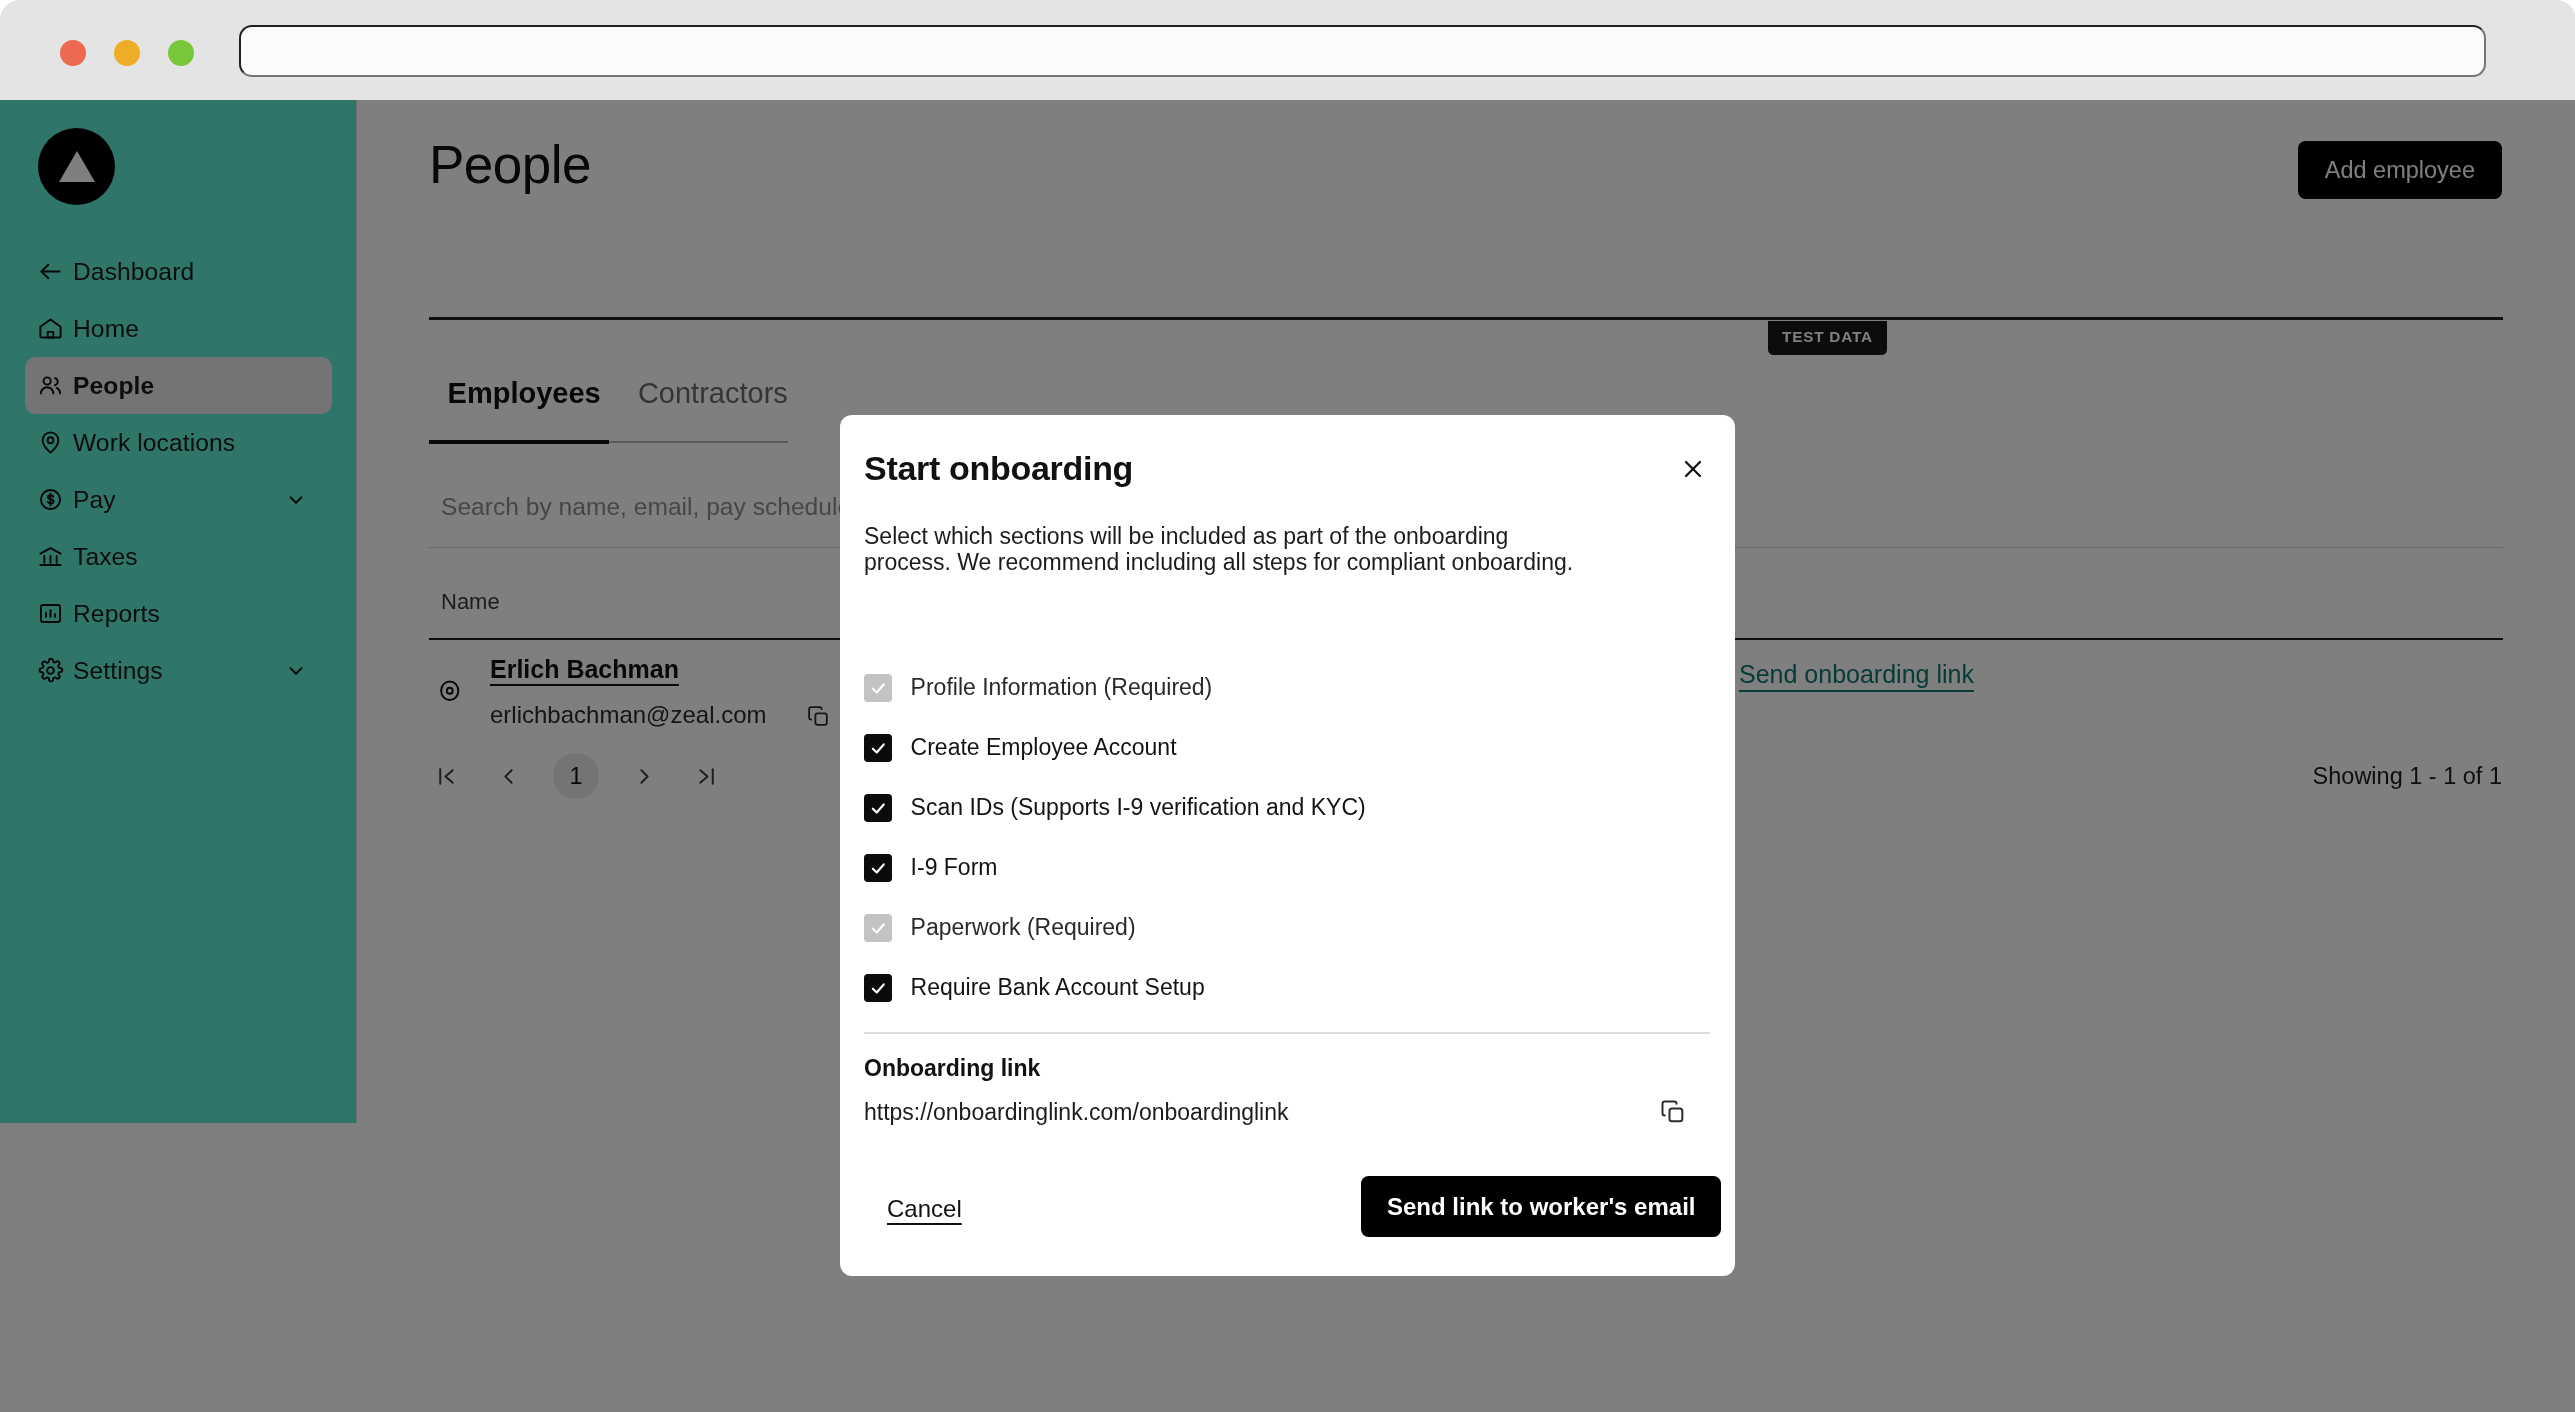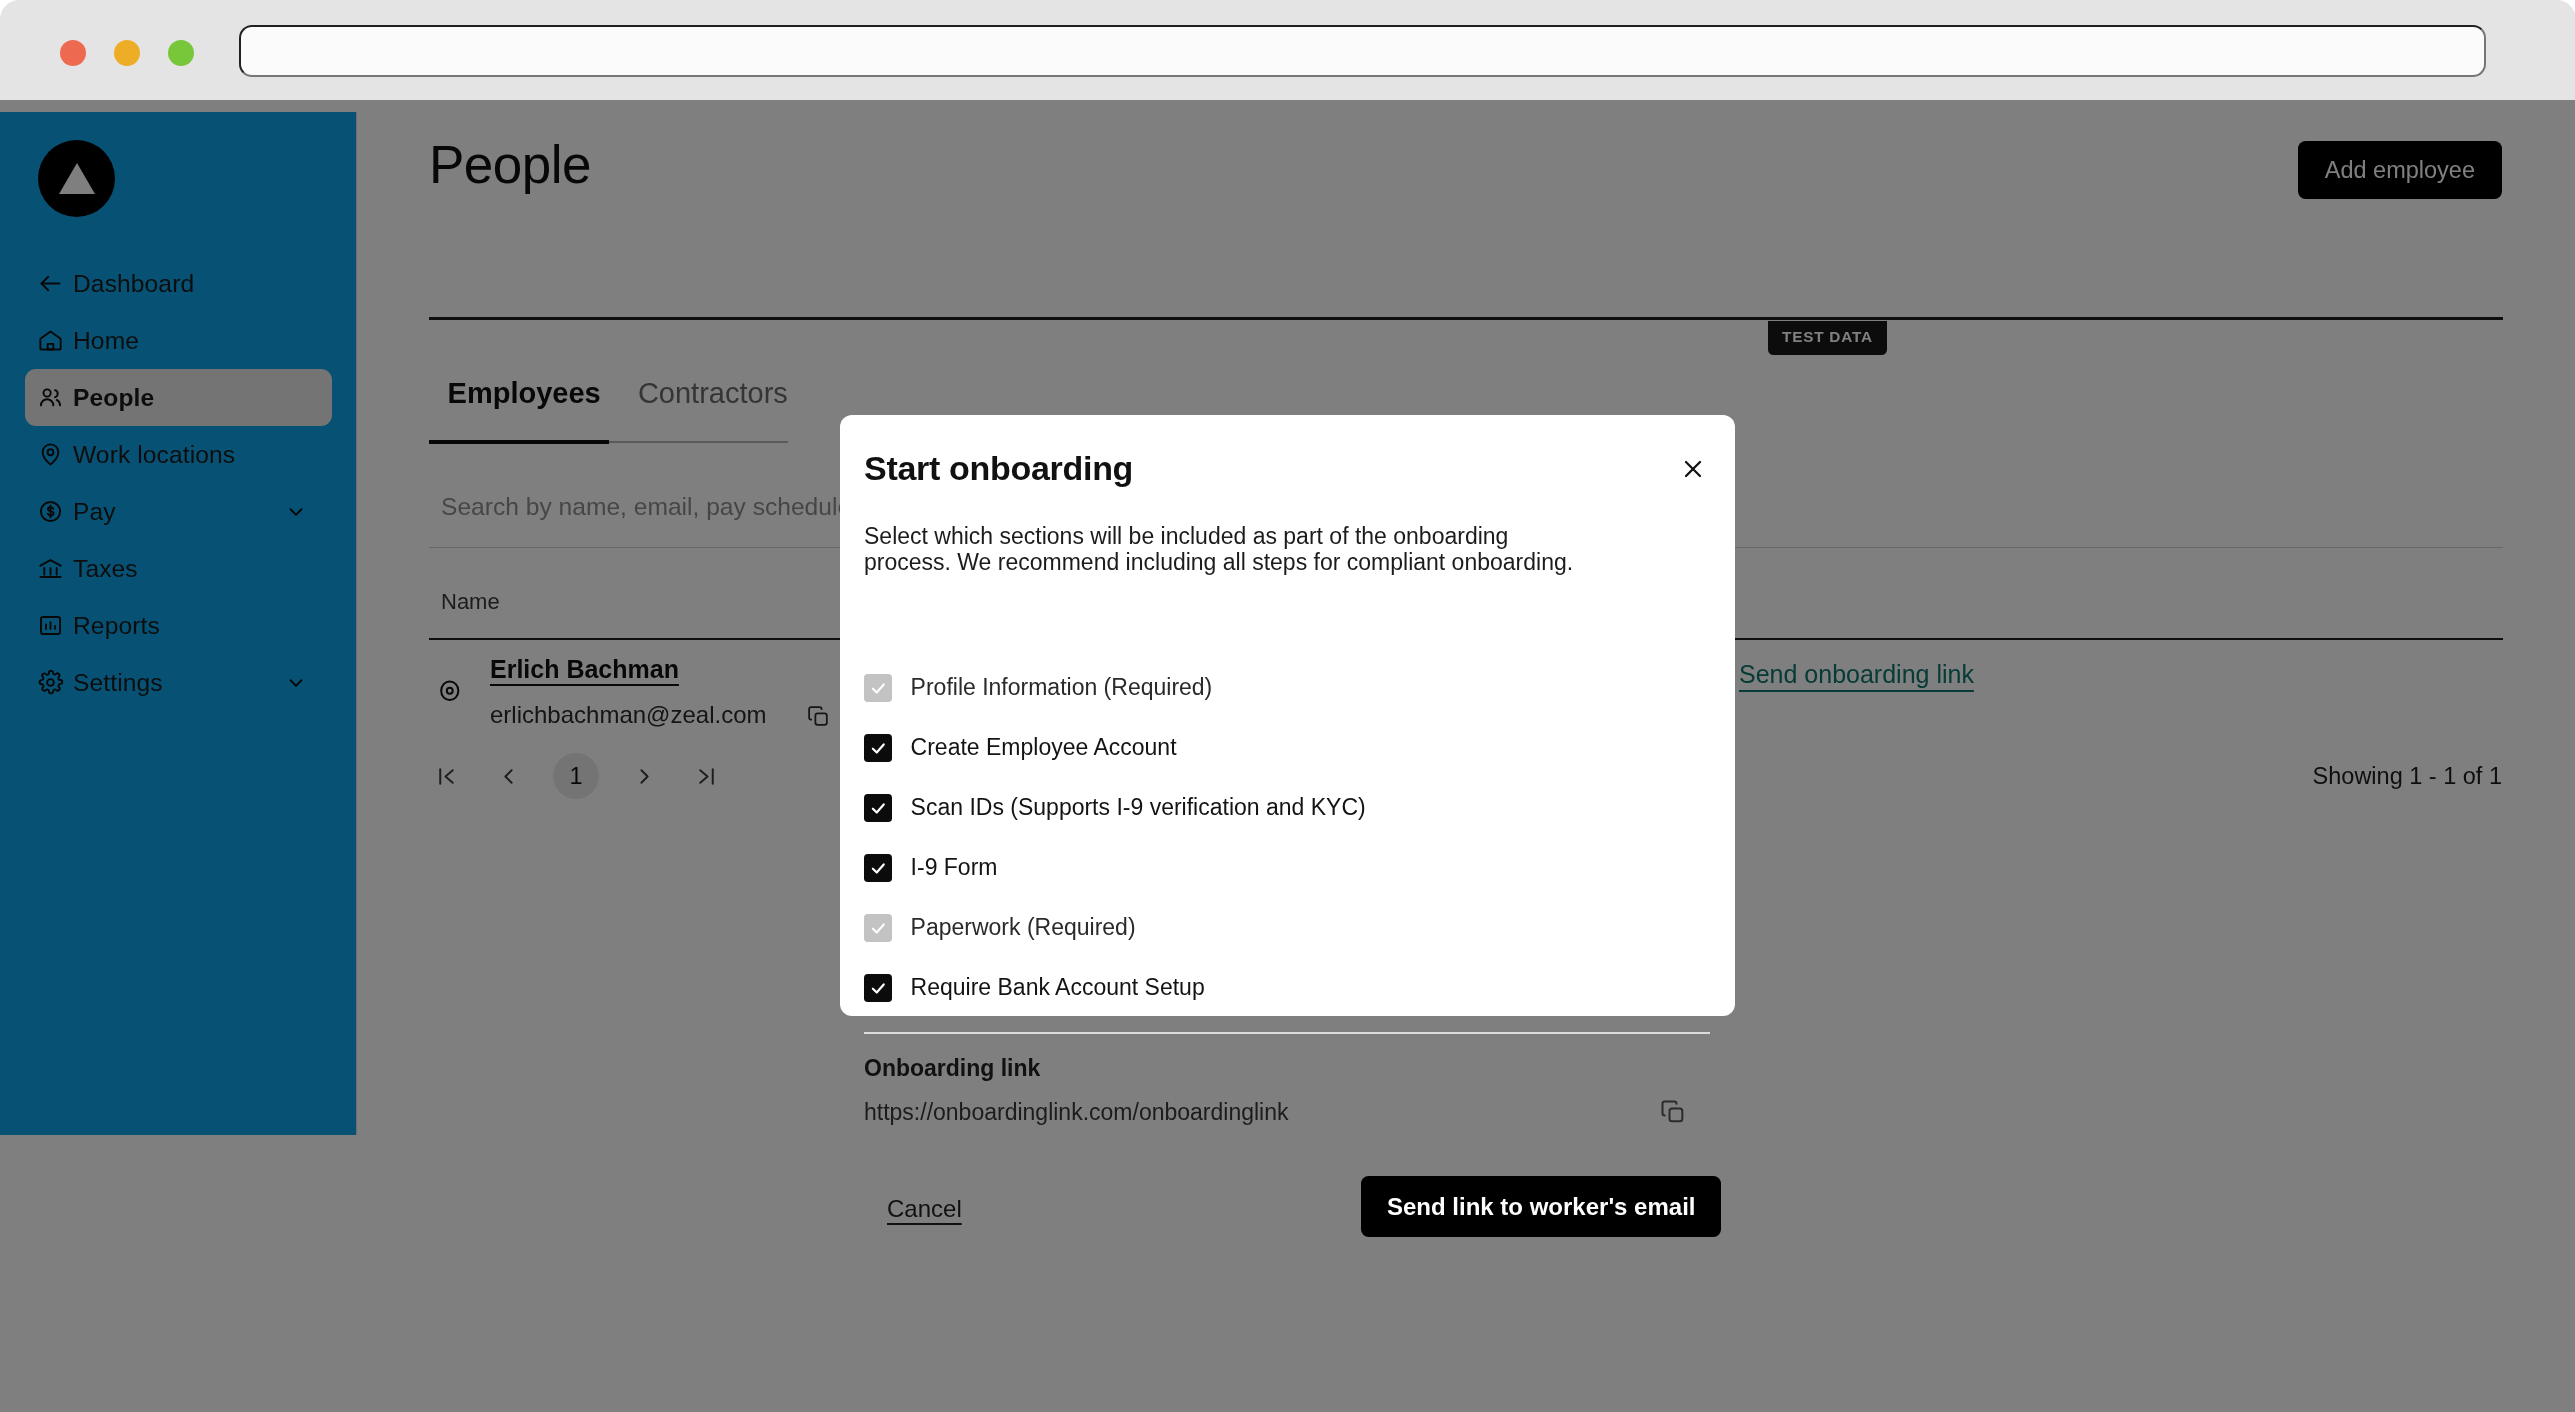--- a/index.html
+++ b/index.html
@@ -54,24 +54,24 @@
     position: absolute;
     top: 100px; left: 0;
     width: 2576px;
     height: 1313px;
     background: #ffffff;
   }
 
   
   .sidebar {
     position: absolute;
-    top: 12px; left: 0;
+    top: 0; left: 0;
     width: 357px;
     height: 1023px;
-    background: #0ea5e9;
+    background: #5eead4;
     border-right: 1.6px solid #d9d9d9;
   }
   .logo {
     position: absolute;
     top: 28px; left: 38px;
     width: 77px; height: 77px;
     border-radius: 50%;
     background: #000000;
     display: flex;
     align-items: center;
@@ -313,21 +313,21 @@
     top: 100px; left: 0;
     width: 2576px;
     height: 1313px;
     background: rgba(0,0,0,0.50);
   }
 
   .modal {
     position: absolute;
     top: 415px; left: 840px;
     width: 895px;
-    height: 601px;
+    height: 861px;
     background: #ffffff;
     border-radius: 12px;
   }
   .modal-title {
     position: absolute;
     top: 34px; left: 24px;
     font-size: 34px;
     font-weight: bold;
     color: #111111;
     letter-spacing: -0.3px;

